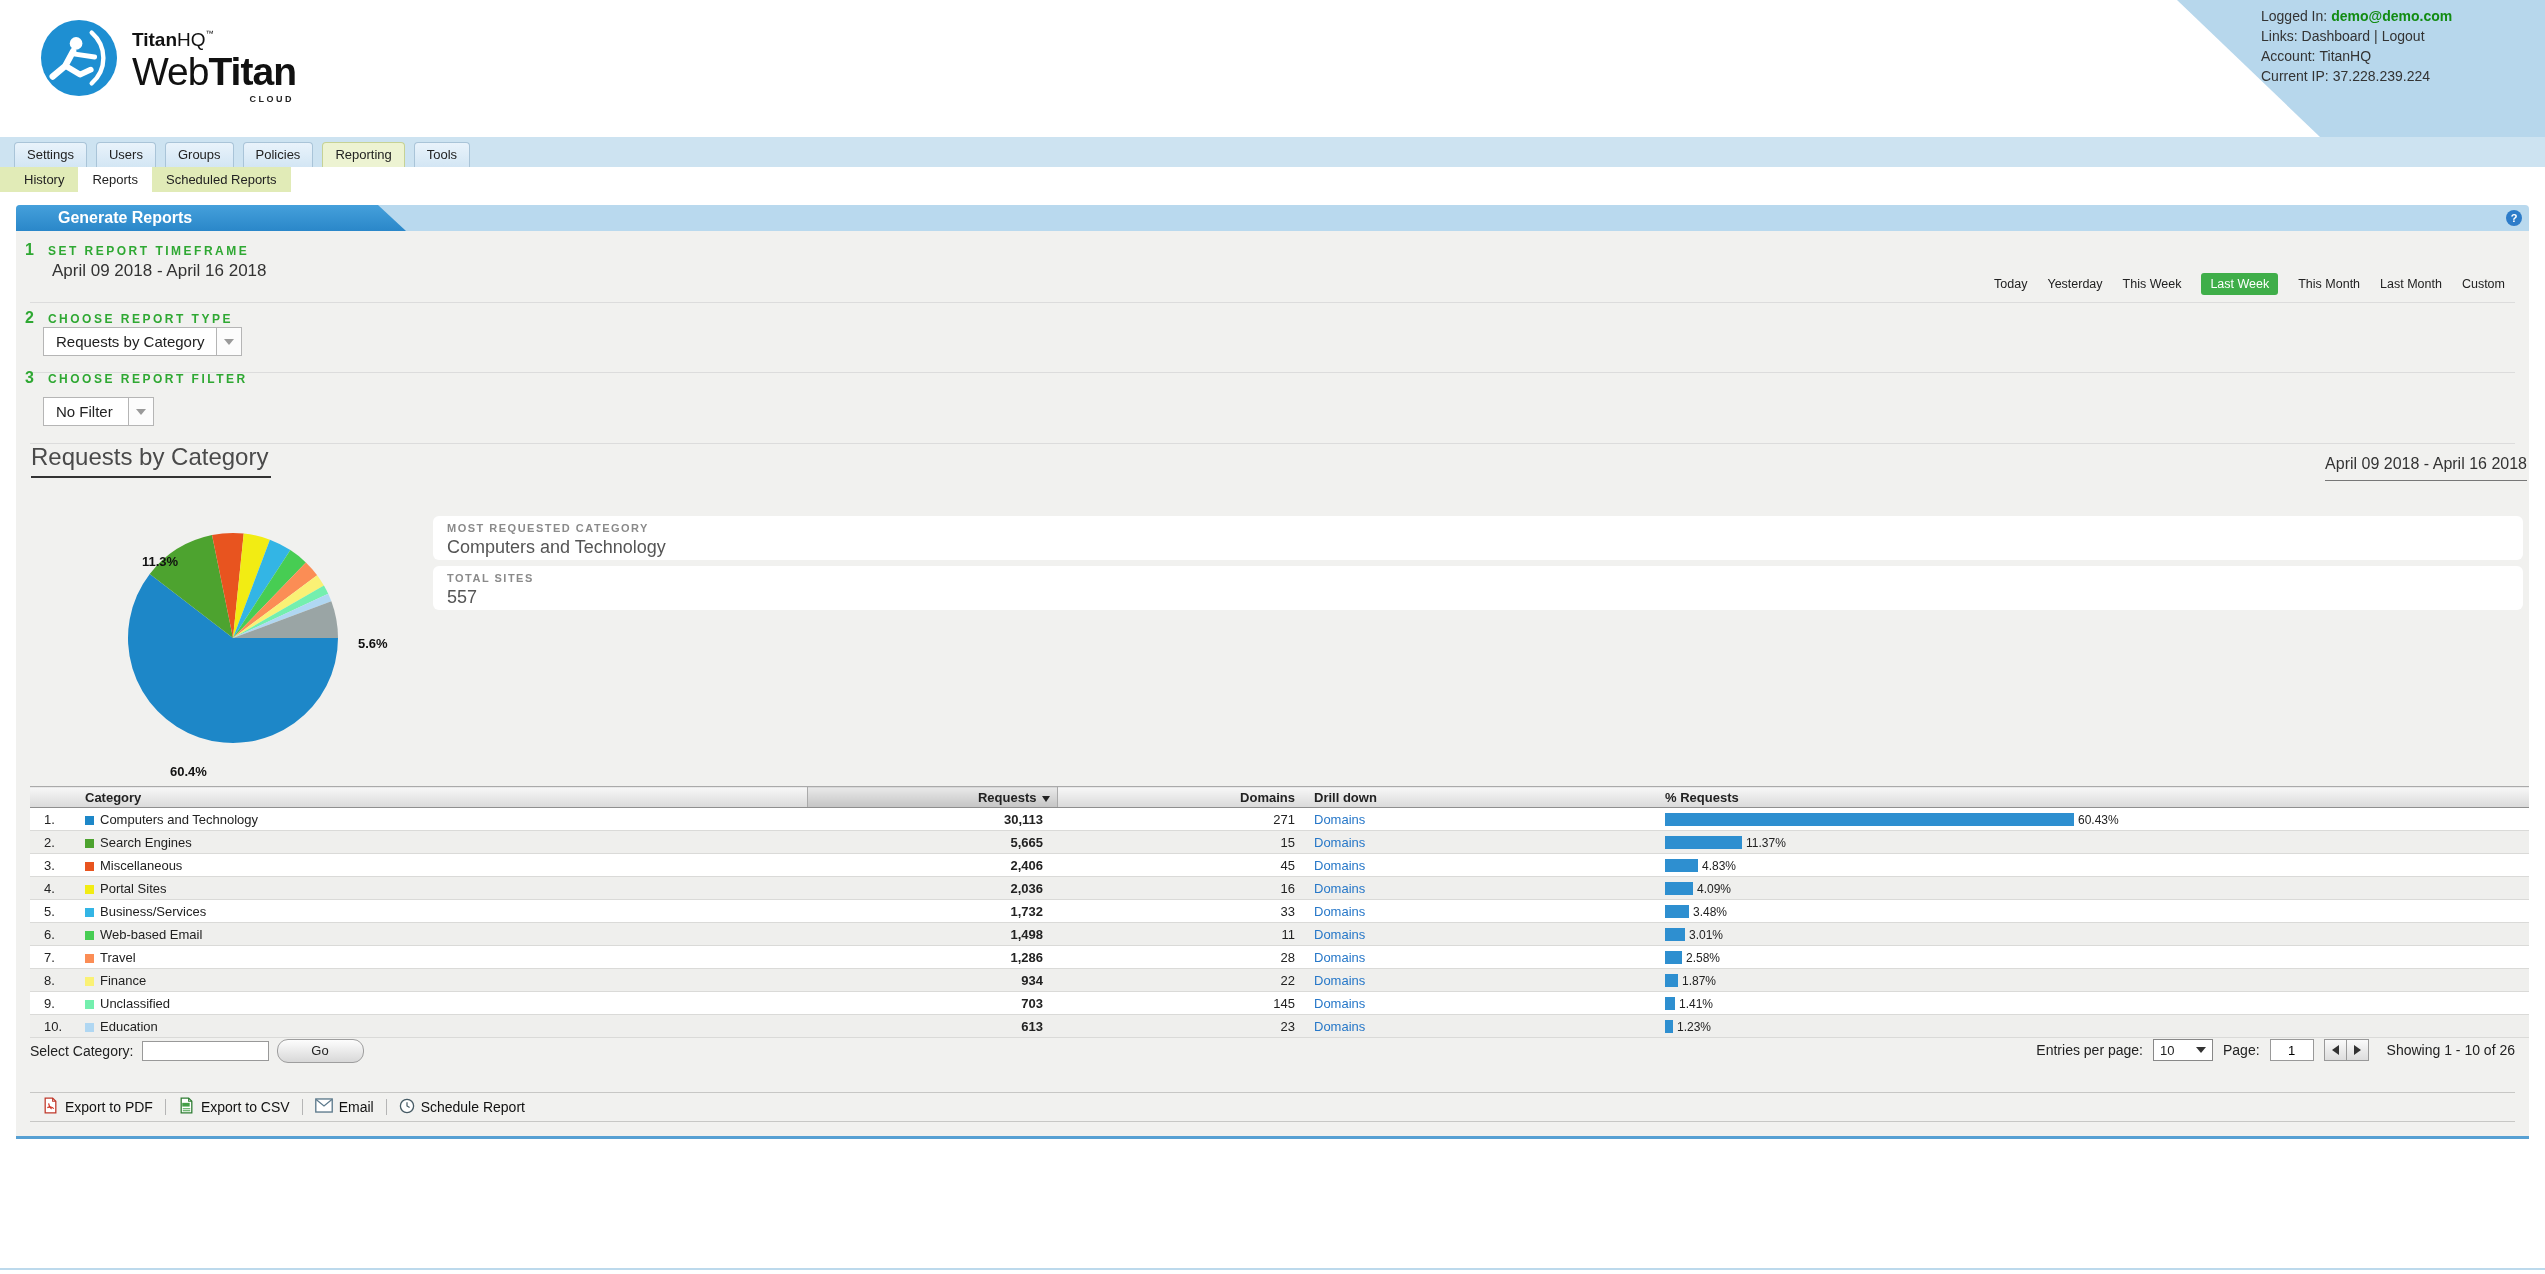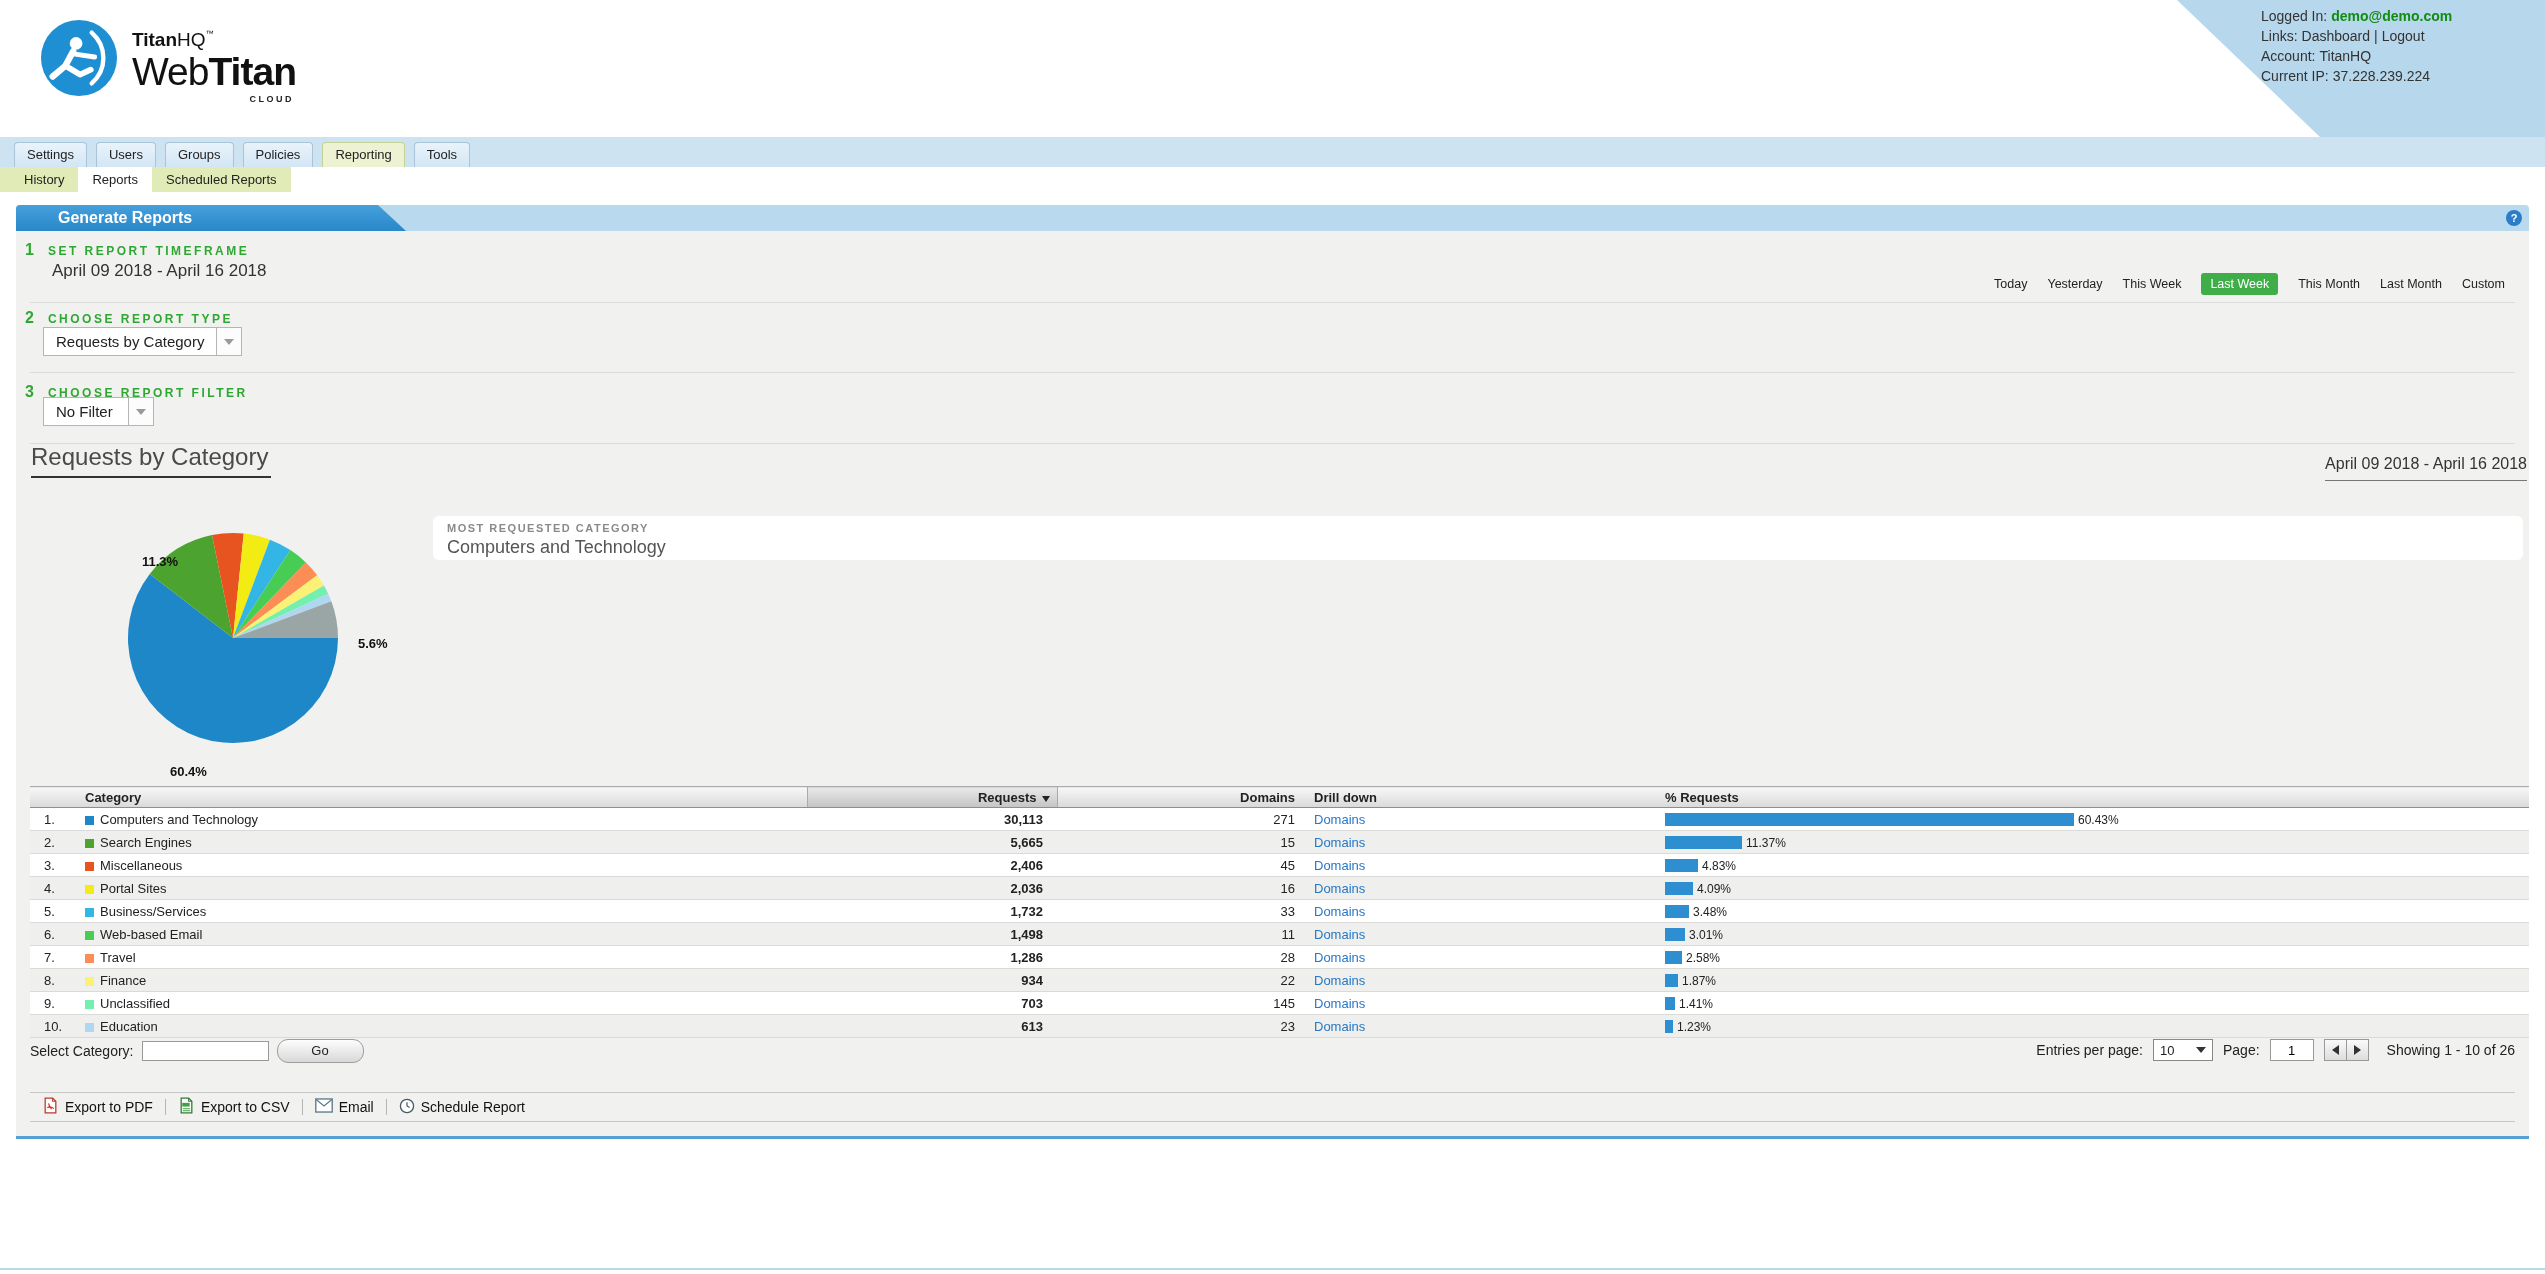--- a/index.html
+++ b/index.html
@@ -204,21 +204,21 @@
       <span class="step-num">2</span><span class="step-label">CHOOSE REPORT TYPE</span>
     </div>
     <div class="dd" style="top:96px;">
       <span class="dd-value">Requests by Category</span>
       <span class="dd-btn">
           <span class="tri-down"></span>
         </span>
     </div>
     <div class="divider" style="top:141px;"></div>
 
-    <div class="step" style="top:152px;">
+    <div class="step" style="top:138px;">
       <span class="step-num">3</span><span class="step-label">CHOOSE REPORT FILTER</span>
     </div>
     <div class="dd" style="top:166px;">
       <span class="dd-value">No Filter</span>
       <span class="dd-btn">
           <span class="tri-down"></span>
         </span>
     </div>
     <div class="divider" style="top:212px;"></div>
 
@@ -240,20 +240,24 @@
           <path d="M120,120 L218.34,83.19 A105,105 0 0 1 225.00,120.00 Z" fill="#9aa5a5"></path>
         </svg>
       <span class="callout callout-1">11.3%</span>
       <span class="callout callout-2">5.6%</span>
       <span class="callout callout-3">60.4%</span>
     </div>
 
     <div class="card card-1">
       <div class="card-label">MOST REQUESTED CATEGORY</div>
       <div class="card-value">Computers and Technology</div>
+    </div>
+    <div class="card card-2">
+      <div class="card-label">TOTAL SITES</div>
+      <div class="card-value">557</div>
     </div>
 
     <div class="rpt-table">
       <table>
         <colgroup>
           <col style="width:50px">
             <col style="width:727px">
             <col style="width:250px">
           <col style="width:250px">
             <col style="width:356px">

